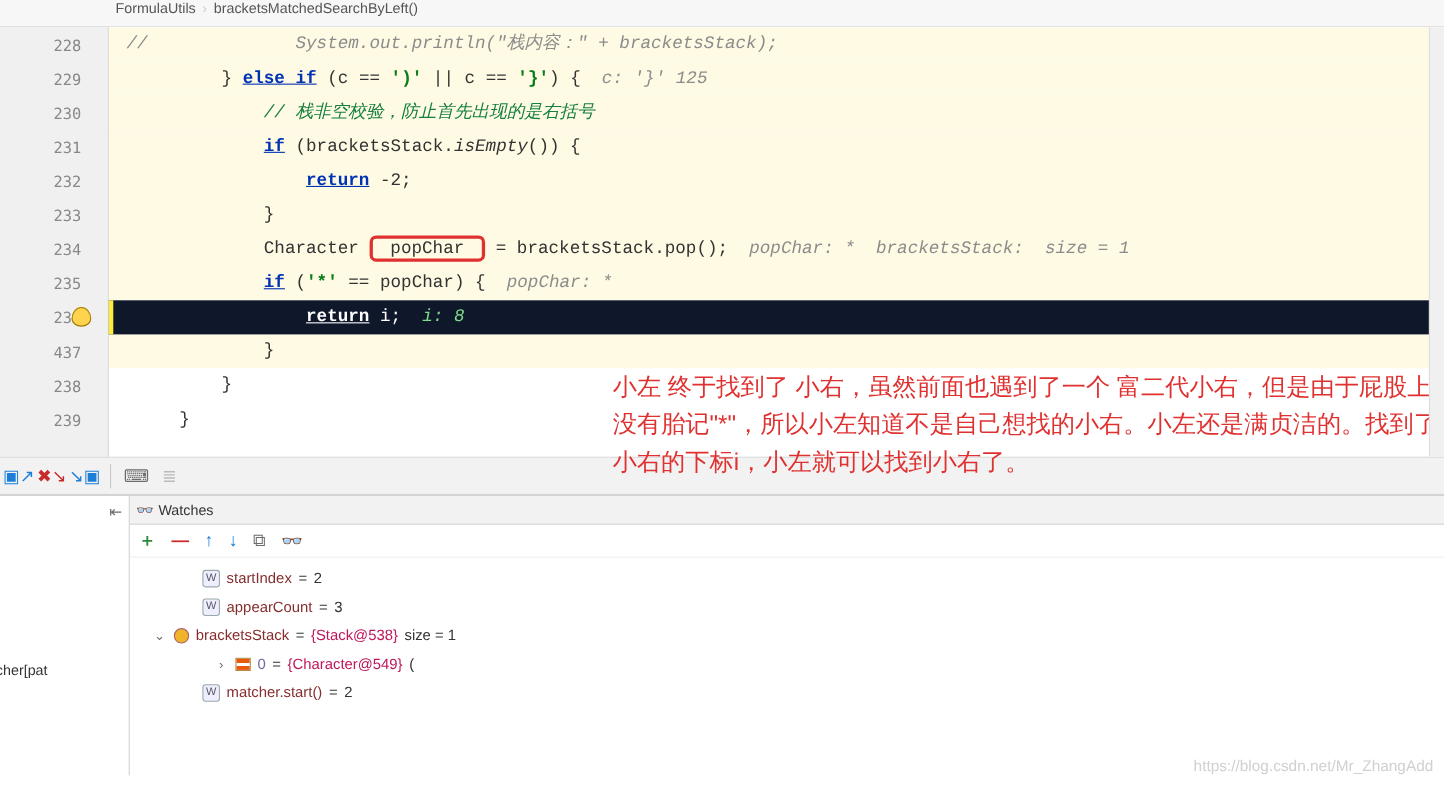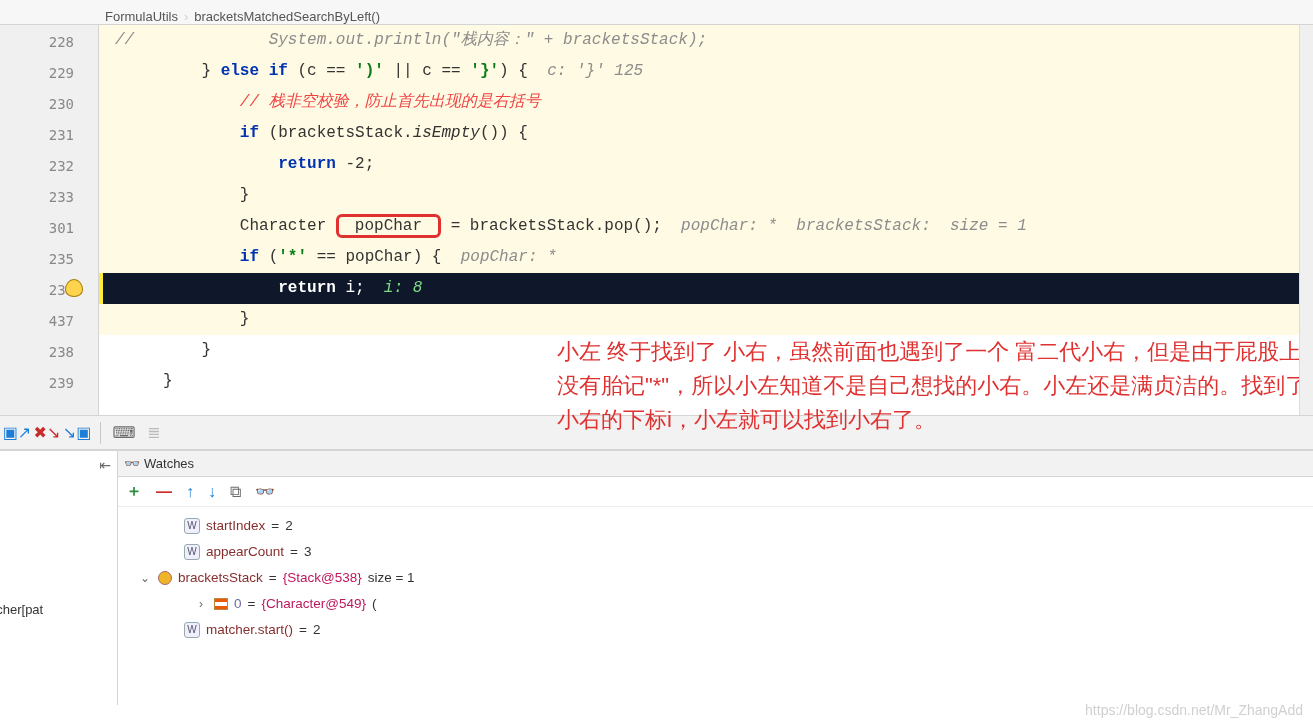--- a/index.html
+++ b/index.html
@@ -10,21 +10,21 @@
     color: #333;
     width: 1313px;
     height: 724px;
     overflow: hidden;
     position: relative;
   }
   .breadcrumb {
     height: 25px;
     border-bottom: 1px solid #d4d4d4;
     display: flex;
-    align-items: flex-end;
+    align-items: flex-start;
     padding-left: 105px;
     color: #555;
     font-size: 13px;
     background: #f7f7f7;
   }
   .breadcrumb .sep { margin: 0 6px; color: #cfcfcf; }
   .editor-area {
     display: flex;
     height: 390px;
     background: #fff;
@@ -66,24 +66,24 @@
   .line.exec .kw { color: #fff; font-weight: bold; }
   .line.exec .hint { color: #7fdc8a; font-style: italic; }
   .bulb {
     position: absolute;
     left: -38px; top: 6px;
     width: 18px; height: 18px;
     background: #ffd34e;
     border-radius: 50% 50% 50% 50% / 60% 60% 40% 40%;
     border: 1px solid #a07c00;
   }
-  .kw { color: #0033b3; font-weight: bold; }
+  .kw { color: #0033b3; font-weight: bold; text-decoration: underline; }
   .str, .chr { color: #067d17; font-weight: bold; }
   .cmt { color: #8c8c8c; font-style: italic; }
-  .cmt2 { color: #ef4444; font-style: italic; }
+  .cmt2 { color: #15803d; font-style: italic; }
   .fn { font-style: italic; }
   .hint { color: #8c8c8c; font-style: italic; }
   .boxed {
     border: 3px solid #e03131;
     border-radius: 6px;
     padding: 0 16px;
   }
   .annotation {
     position: absolute;
     left: 458px;
@@ -185,21 +185,21 @@
   .badge-arr {
     width:14px;height:12px;display:inline-block;
     background: linear-gradient(#e8590c 33%, transparent 33% 66%, #e8590c 66%);
     border:1px solid #b84;
   }
   .vname { color:#862e2e; }
   .vgrey { color:#be185d; }
   .vlink { color:#6a6aa0; }
   .watermark {
     position:absolute;
-    right:10px; bottom:6px;
+    right:10px; bottom:20px;
     color:#d0d0d0;
     font-size:14px;
     font-family: sans-serif;
   }
   .scrollbar-right {
     position:absolute; right:0; top:25px; width:14px; height:390px;
     background:#f0f0f0; border-left:1px solid #ddd;
   }
 </style>
 </head>
@@ -212,21 +212,21 @@
 </div>
 
 <div class="editor-area">
   <div class="gutter">
     <div>228</div>
       <div>229</div>
       <div>230</div>
     <div>231</div>
       <div>232</div>
       <div>233</div>
-    <div>301</div>
+    <div>234</div>
       <div>235</div>
     <div class="current">236</div>
     <div>437</div>
       <div>238</div>
       <div>239</div>
   </div>
   <div class="code-col">
     <div class="line"><span class="cmt">//</span>              <span class="cmt" style="font-style:italic">System.out.println("栈内容：" + bracketsStack);</span></div>
     <div class="line">         <span>} </span><span class="kw">else if</span><span> (c == </span><span class="chr">')'</span><span> || c == </span><span class="chr">'}'</span><span>) {</span><span class="hint">  c: '}' 125</span></div>
     <div class="line">             <span class="cmt2">// 栈非空校验，防止首先出现的是右括号</span></div>

